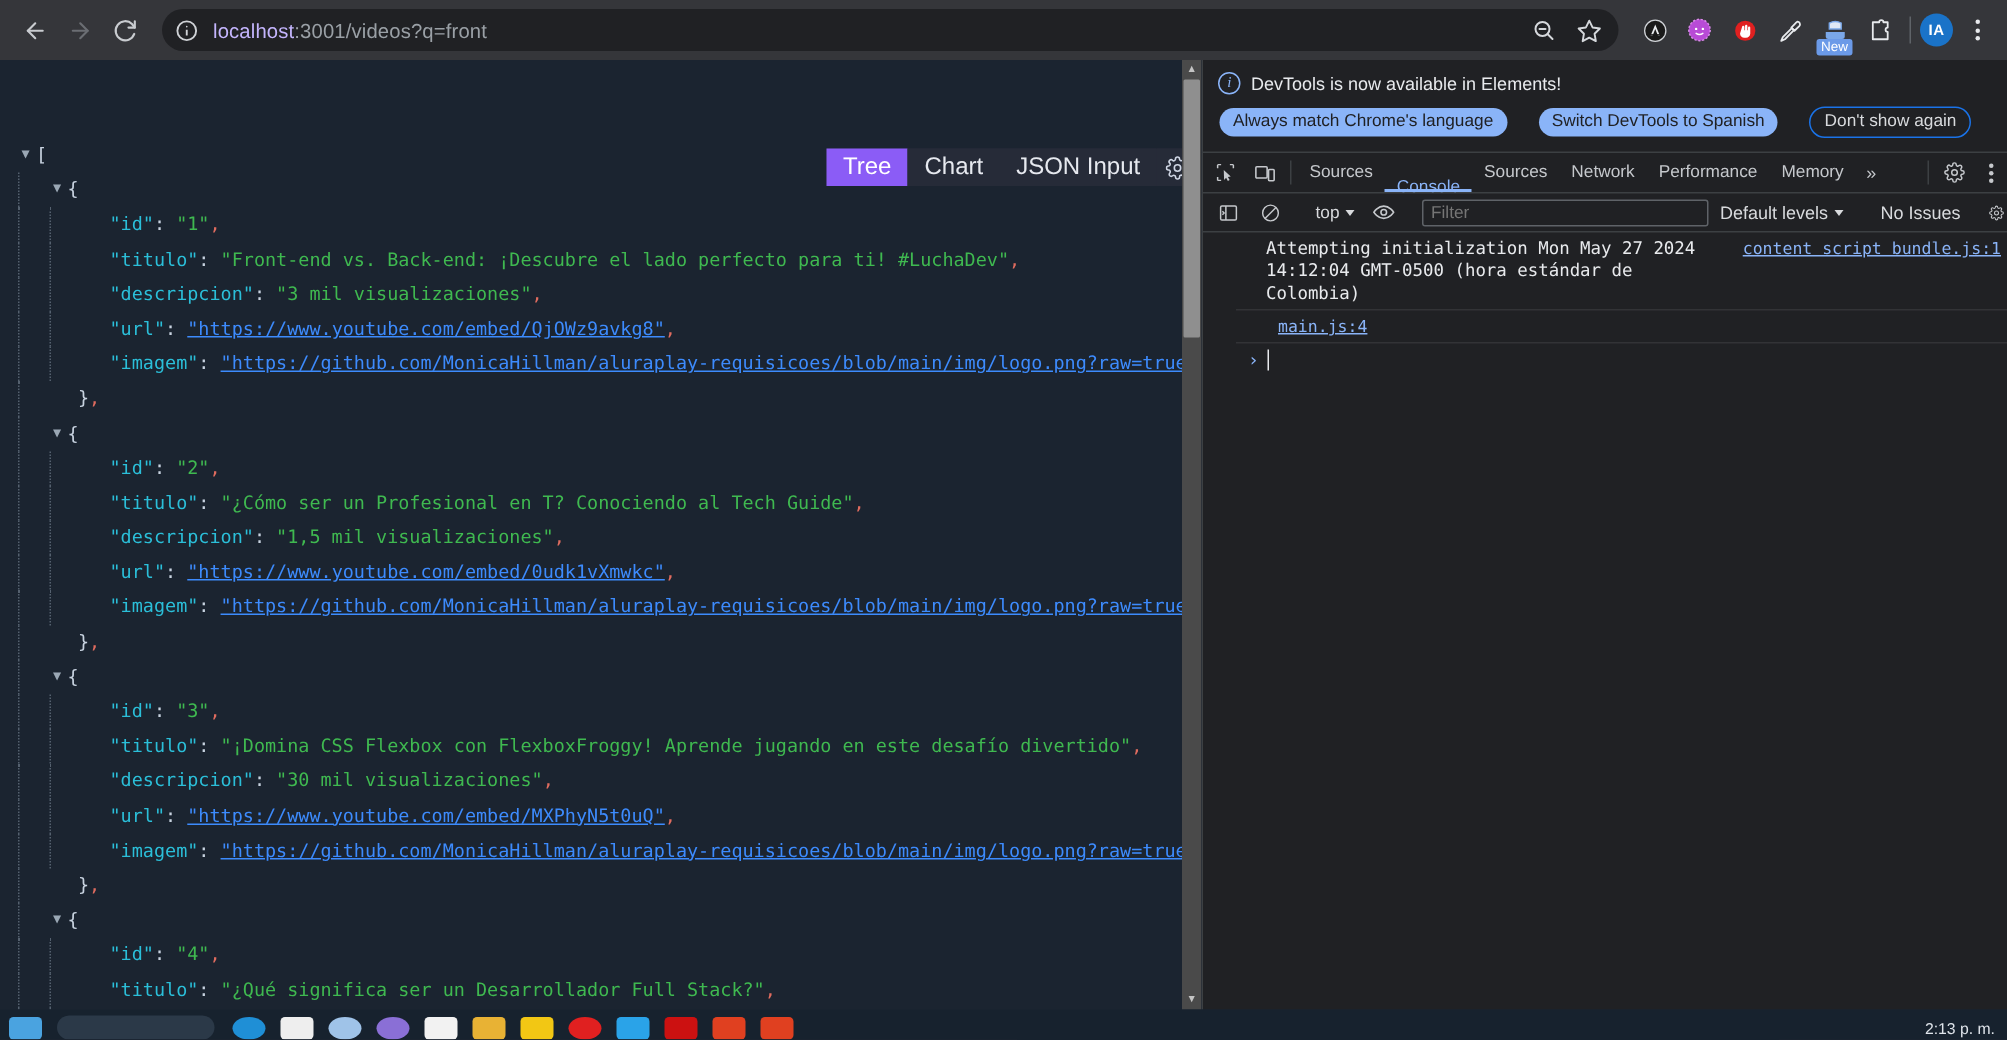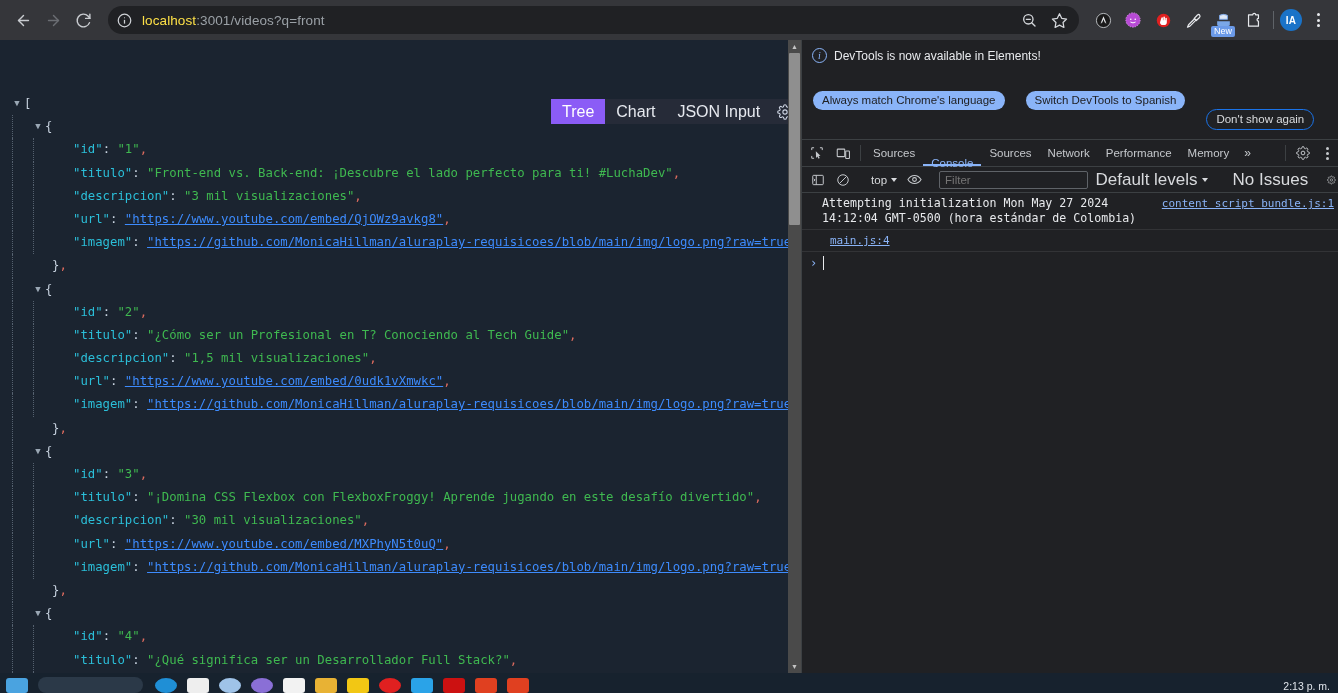--- a/index.html
+++ b/index.html
@@ -49,21 +49,21 @@
     margin-right: 8px;
   }
   #omnibox-url {
     font-size: 13.5px;
     color: #9aa0a6;
     white-space: nowrap;
     overflow: hidden;
     flex: 1 1 auto;
     letter-spacing: 0.1px;
   }
-  #omnibox-url .host { color: #fde047; }
+  #omnibox-url .host { color: #c4b5fd; }
   .omni-right {
     display: flex; align-items: center; gap: 2px;
     flex: 0 0 auto;
   }
   .omni-icon {
     width: 28px; height: 28px;
     display: flex; align-items: center; justify-content: center;
     color: #d5d8dc;
     border-radius: 50%;
   }
@@ -279,21 +279,20 @@
     line-height: 14px;
   }
   .dt-pill.filled {
     background: #8ab4f8;
     color: #202124;
   }
   .dt-pill.outline {
     background: transparent;
     color: #d8dadd;
     border: 1px solid #1a73e8;
-    margin-top: 38px;
   }
 
   #dt-tabbar {
     height: 27px;
     display: flex;
     align-items: stretch;
     border-bottom: 1px solid #3c4043;
     flex: 0 0 auto;
     padding-left: 2px;
   }
@@ -359,41 +358,42 @@
     border: 1px solid #5f6368;
     border-radius: 2px;
     color: #9aa0a6;
     font-size: 11.5px;
     padding: 0 5px;
     min-width: 40px;
     font-family: "Liberation Sans", sans-serif;
     outline: none;
   }
   #dt-levels, #dt-issues {
-    font-size: 17px;
+    font-size: 12px;
     color: #d8dadd;
     white-space: nowrap;
     padding: 0 6px;
     display: flex; align-items: center; gap: 4px;
   }
   .caret-dn {
     display: inline-block;
     width: 0; height: 0;
     border-left: 3.5px solid transparent;
     border-right: 3.5px solid transparent;
     border-top: 4.5px solid #d8dadd;
   }
 
   #dt-console {
     flex: 1 1 auto;
     overflow: hidden;
     font-family: "DejaVu Sans Mono", monospace;
     font-size: 11.6px;
     color: #e8eaed;
     position: relative;
+    margin-left: 22px;
   }
   .console-msg {
     display: flex;
     padding: 3px 4px 3px 20px;
     border-bottom: 1px solid #323336;
     position: relative;
     line-height: 15px;
   }
   .cm-text { flex: 1 1 auto; word-break: break-word; }
   .cm-src {

